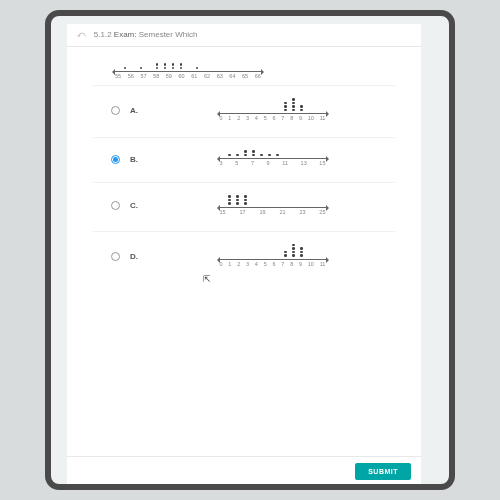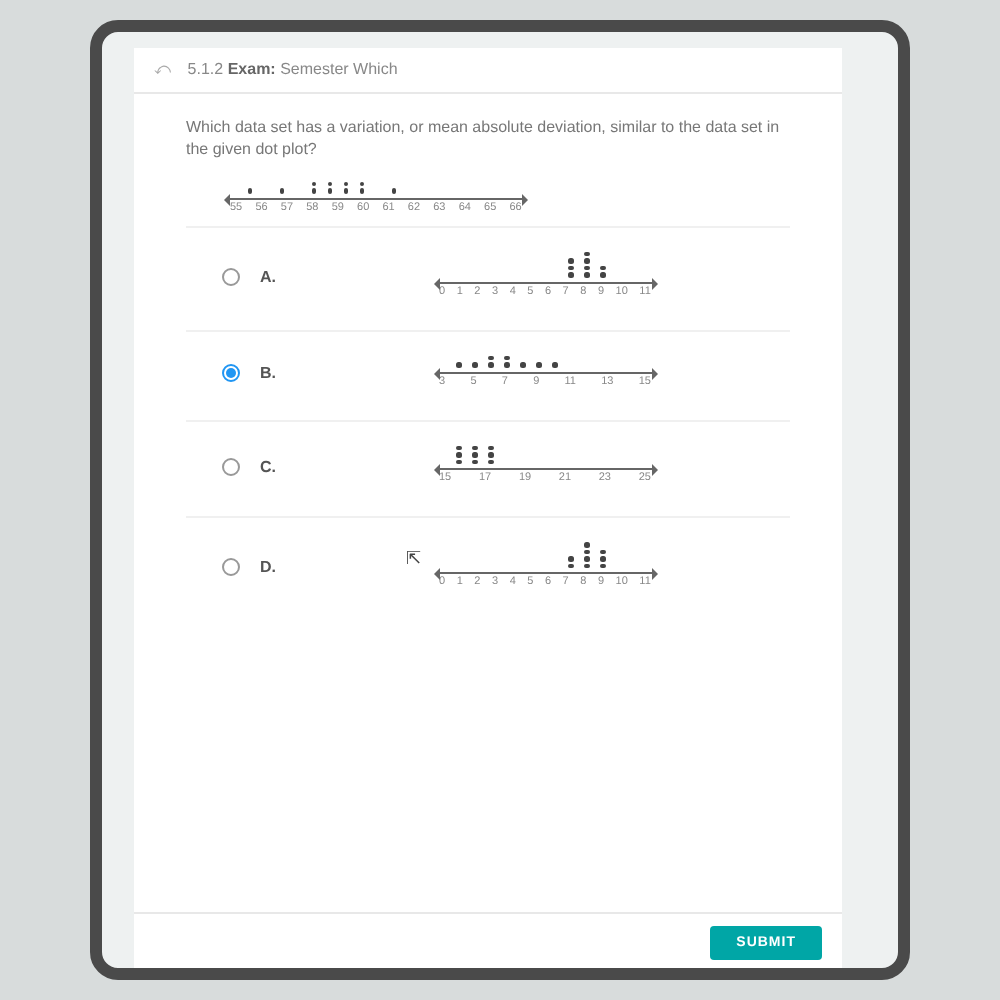--- a/index.html
+++ b/index.html
@@ -29,21 +29,21 @@
       display: flex;
       flex-direction: column;
     }
     .topbar {
       padding: 6px 10px;
       font-size: 8px;
       color: #888;
       border-bottom: 1px solid #e8e8e8;
     }
     .topbar .back { margin-right: 6px; color:#aaa; }
-    .topbar b { color:#666; font-weight:700;margin-top:10px; }
+    .topbar b { color:#666; font-weight:400;margin-top:10px; }
     .content {
       padding: 12px 26px 0 26px;
       flex: 1;
       overflow: hidden;
     }
     .qnum {
       font-size: 9px;
       font-weight: bold;
       color: #555;
       margin-bottom: 8px;
@@ -121,21 +121,20 @@
 
 <div class="screen">
   <div class="page">
     <div class="topbar">
       <span class="back">⤺</span>
       <span>5.1.2</span>
       <b>Exam:</b>
       <span>Semester Which</span>
     </div>
     <div class="content">
-      <div class="qtext">Which data set has a variation, or mean absolute deviation, similar to the data set in the given dot plot?</div>
 
       <div class="plot main-plot">
         <div class="dots-row">
             <div class="dotcol">
               <div class="dot"></div>
             </div>
             <div class="dotcol"></div>
             <div class="dotcol">
               <div class="dot"></div>
             </div>

